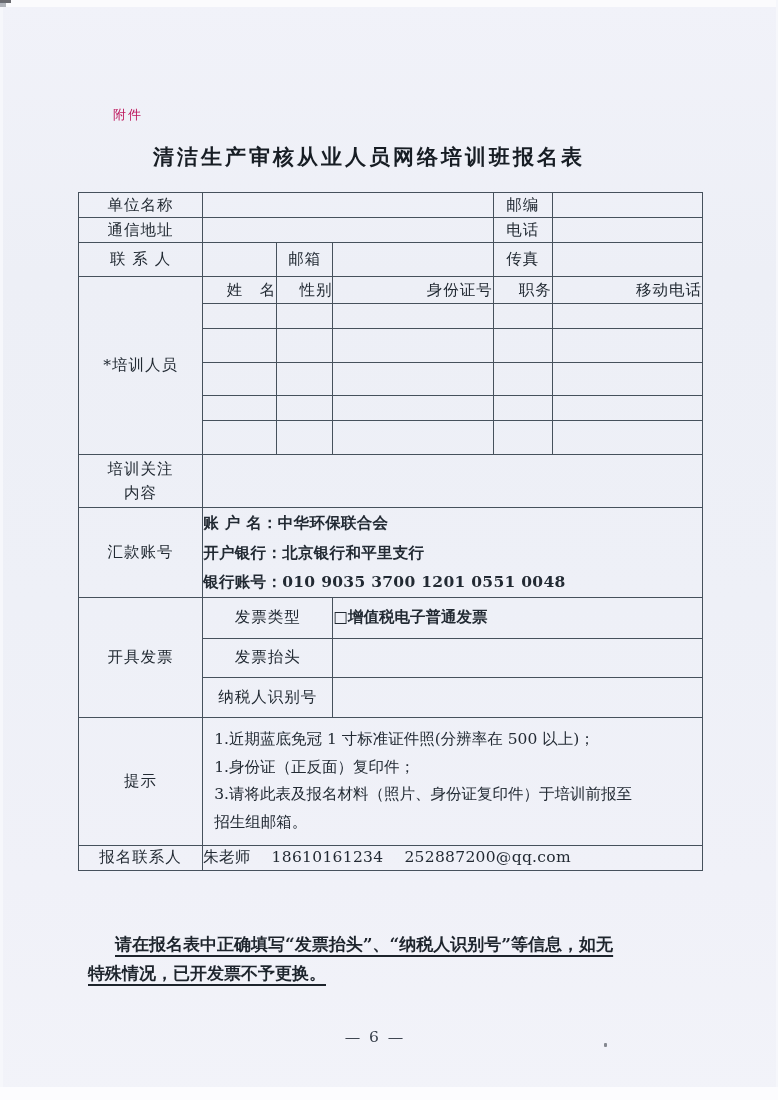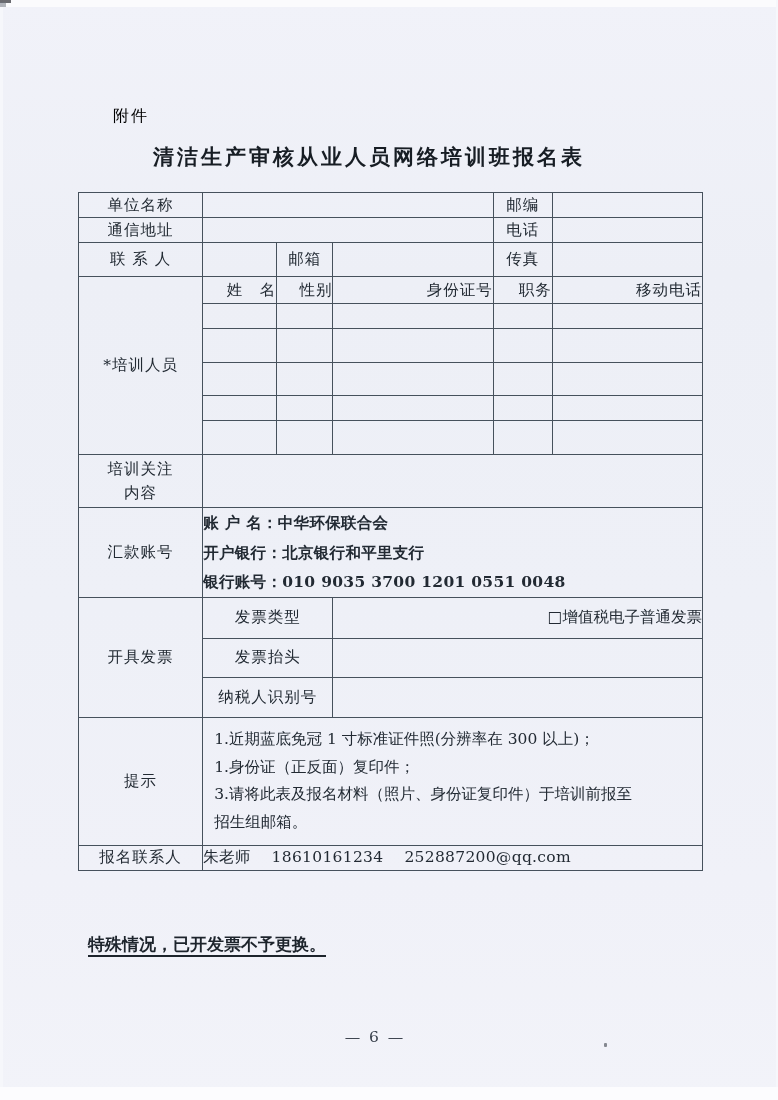--- a/index.html
+++ b/index.html
@@ -12,21 +12,21 @@
   }
   .scan-top{position:absolute;top:0;left:0;right:0;height:7px;background:#fbfbfd;}
   .scan-bottom{position:absolute;bottom:0;left:0;right:0;height:13px;background:#fcfcfe;}
   .scan-left{position:absolute;top:0;bottom:0;left:0;width:3px;background:#f6f7fb;}
   .scan-right{position:absolute;top:0;bottom:0;right:0;width:2px;background:#f6f7fb;}
   .speck-a{position:absolute;top:0;left:563;width:11px;height:3px;background:#3a3a3f;opacity:.75;}
   .speck-b{position:absolute;top:2px;left:769;width:6px;height:5px;background:#6a6f7a;opacity:.5;}
   .speck-c{position:absolute;top:1043px;left:604px;width:3px;height:4px;background:#4a4f58;opacity:.65;border-radius:1px;}
 
   .attachment{
-    position:absolute;left:113px;top:106px;font-size:16px;letter-spacing:2px;color:#000000;
+    position:absolute;left:113px;top:106px;font-size:13px;letter-spacing:2px;color:#be185d;
   }
   .title{
     position:absolute;left:0;top:143px;width:738px;margin:0;text-align:center;
     font-family:"DejaVu Sans","Liberation Sans",sans-serif;
     font-size:21px;font-weight:bold;letter-spacing:3px;color:#171d24;
   }
 
   table.form{
     position:absolute;left:78px;top:192px;width:625px;
     border-collapse:collapse;table-layout:fixed;
@@ -34,21 +34,21 @@
   }
   table.form td{
     border:1.6px solid #46515c;
     padding:0;vertical-align:middle;
     overflow:hidden;
   }
   td.lbl{text-align:center;letter-spacing:1px;}
   td.lbl2{text-align:center;letter-spacing:1px;line-height:24px;}
   td.hdr{text-align:right;letter-spacing:1px;}
   td.val-left{padding-left:13px;text-align:left;}
-  td.val-center{text-align:right;}
+  td.val-center{text-align:left;font-weight:bold;}
   .h35{height:25px}.h34{height:34px}.h33{height:33px}.h27{height:27px}
   .h53{height:53px}.h89{height:89px}.h41{height:41px}.h39{height:39px}
   .h40{height:40px}.h128{height:128px}
   .remit-line{line-height:29.5px;font-weight:600;letter-spacing:.3px;}
   .tips-block{line-height:27.5px;padding:4px 6px 4px 11px;text-align:left;}
   .contact-line{letter-spacing:.3px;}
 
   .footnote{
     position:absolute;left:88px;top:930px;width:620px;
     font-size:17px;font-weight:bold;line-height:29px;color:#1d242c;
@@ -179,36 +179,37 @@
   </tr>
   <tr class="h40">
     <td colspan="2" class="lbl">纳税人识别号</td>
     <td colspan="3"></td>
   </tr>
 
   <tr class="h128">
     <td class="lbl">提示</td>
     <td colspan="5">
       <div class="tips-block">
-        <div>1.近期蓝底免冠 1 寸标准证件照(分辨率在 300 以上)；</div>
+        <div>1.近期蓝底免冠 1 寸标准证件照(分辨率在 500 以上)；</div>
         <div>1.身份证（正反面）复印件；</div>
         <div>3.请将此表及报名材料（照片、身份证复印件）于培训前报至</div>
         <div>招生组邮箱。</div>
       </div>
     </td>
   </tr>
 
   <tr class="h35">
     <td class="lbl">报名联系人</td>
     <td colspan="5" class="val-left">
       <span class="contact-line">朱老师　 18610161234 　252887200@qq.com</span>
     </td>
   </tr>
 </tbody>
   </table>
 
 <div class="footnote">
+  <div class="l1"><span>请在报名表中正确填写“发票抬头”、“纳税人识别号”等信息，如无</span></div>
   <div><span>特殊情况，已开发票不予更换。</span></div>
 </div>
 
 <div class="page-number">— 6 —</div>
 
 <div class="scan-bottom"></div>
 
 </body></html>

